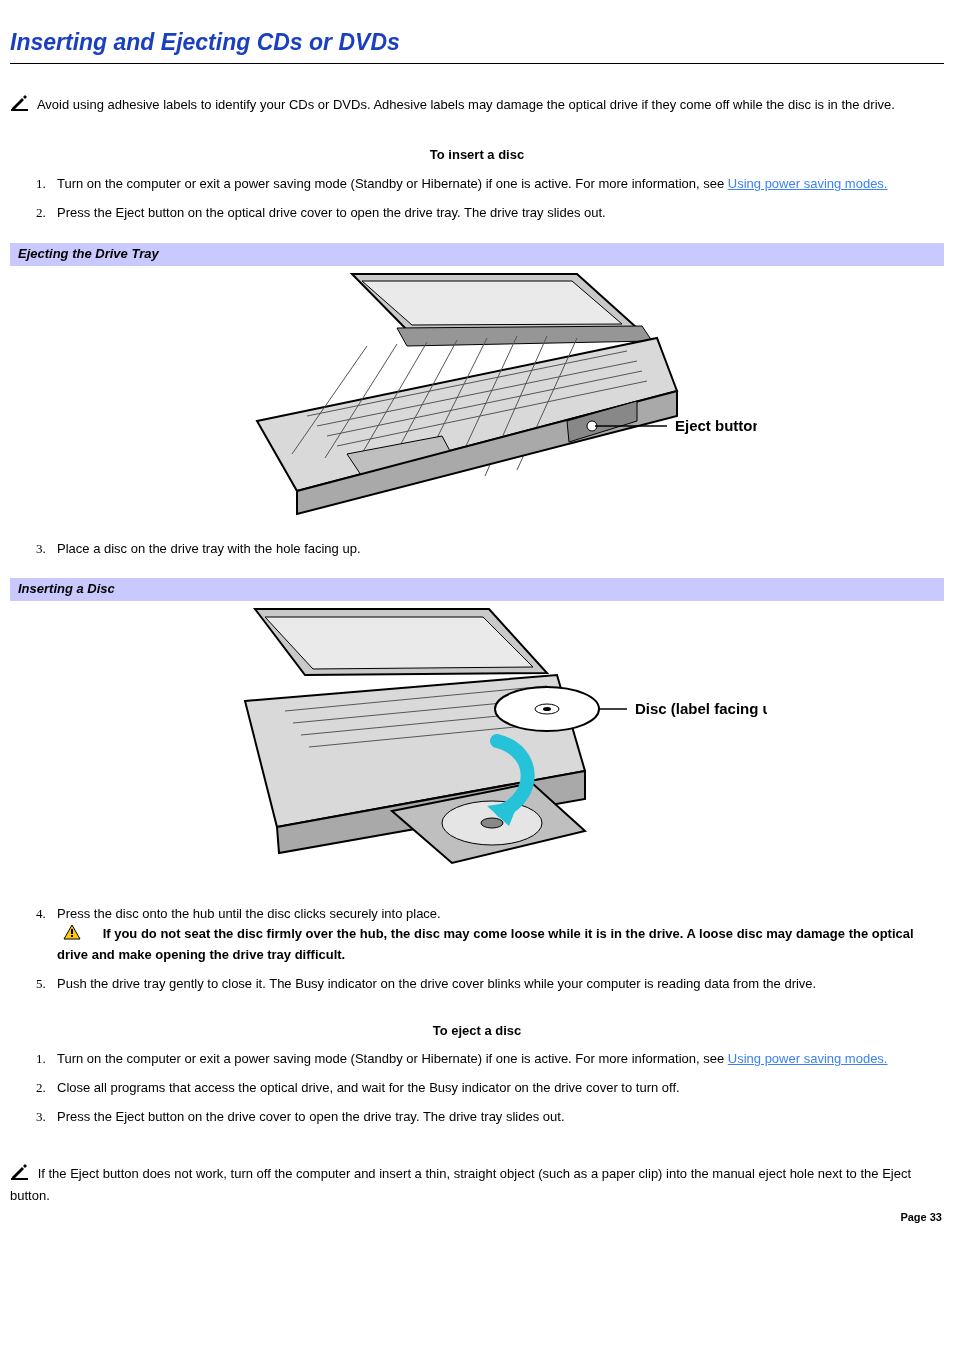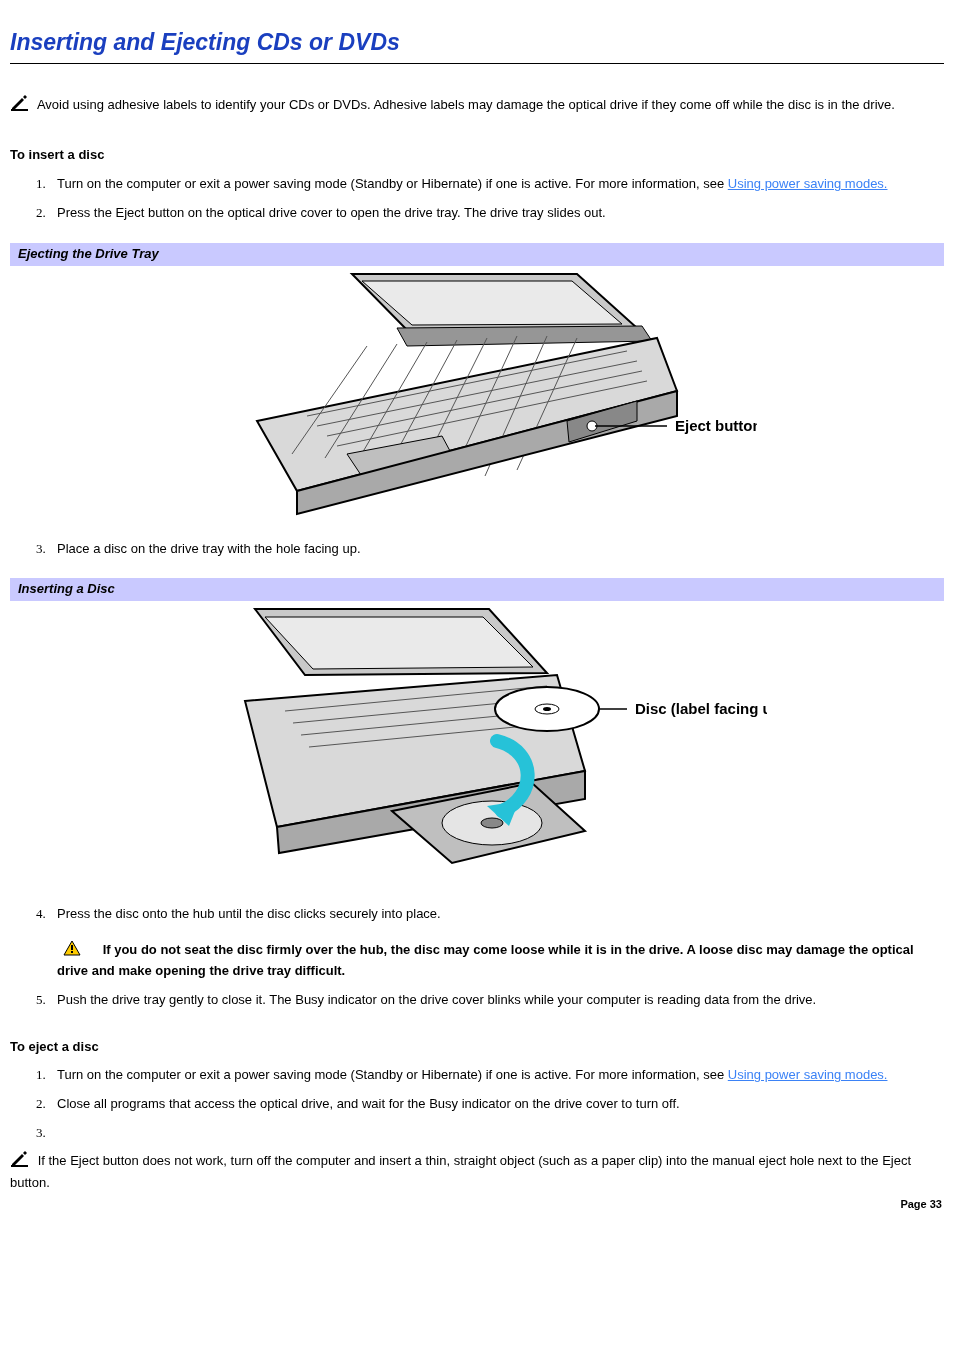--- a/index.html
+++ b/index.html
@@ -31,20 +31,21 @@
     margin-right: 2px;
   }
   .warn-icon {
     display: inline-block;
     vertical-align: middle;
     margin: 0 18px 0 6px;
   }
   .section-heading {
     font-weight: bold;
     margin: 28px 0 10px 0;
+    text-align: center;
   }
   ol {
     list-style: none;
     padding-left: 0;
     margin: 0;
   }
   ol > li {
     position: relative;
     padding-left: 47px;
     margin: 10px 0;
@@ -73,21 +74,21 @@
   }
   .fig-img {
     display: block;
     margin: 0 auto;
   }
   .li-inner-block {
     margin-top: 18px;
   }
   .caution {
     font-weight: bold;
-    margin-top: 16px;
+    margin-top: 0;
   }
   .page-num {
     position: absolute;
     right: 12px;
     bottom: 4px;
     font-weight: bold;
     font-size: 11px;
   }
   .ml-neg {
     margin-left: -47px;
@@ -224,20 +225,21 @@
   <li>
     <span class="marker">1.</span>
     <span>Turn on the computer or exit a power saving mode (Standby or Hibernate) if one is active. For more information, see </span><a href="#" class="link">Using power saving modes.</a>
   </li>
   <li>
     <span class="marker">2.</span>
     <span>Close all programs that access the optical drive, and wait for the Busy indicator on the drive cover to turn off.</span>
   </li>
   <li>
     <span class="marker">3.</span>
+    <span>Press the Eject button on the drive cover to open the drive tray. The drive tray slides out.</span>
   </li>
 </ol>
 
 <div style="margin-top:36px">
   <span class="note-icon">
     <svg width="22" height="18" viewBox="0 0 22 18">
         <path d="M2 14 L12 4 L14 6 L4 16 L2 16 Z M13 3 L15 1 L17 3 L15 5 Z" fill="#000"></path>
         <rect x="1" y="15" width="17" height="2" fill="#000"></rect>
       </svg>
   </span>

